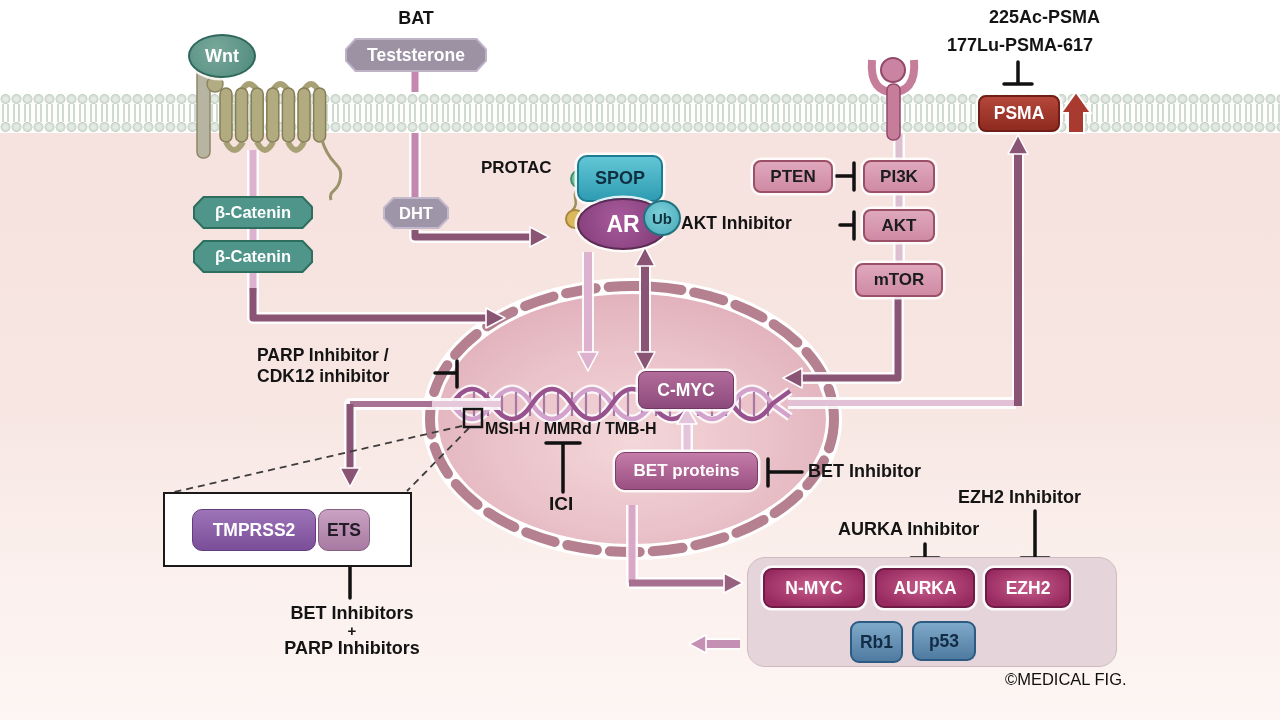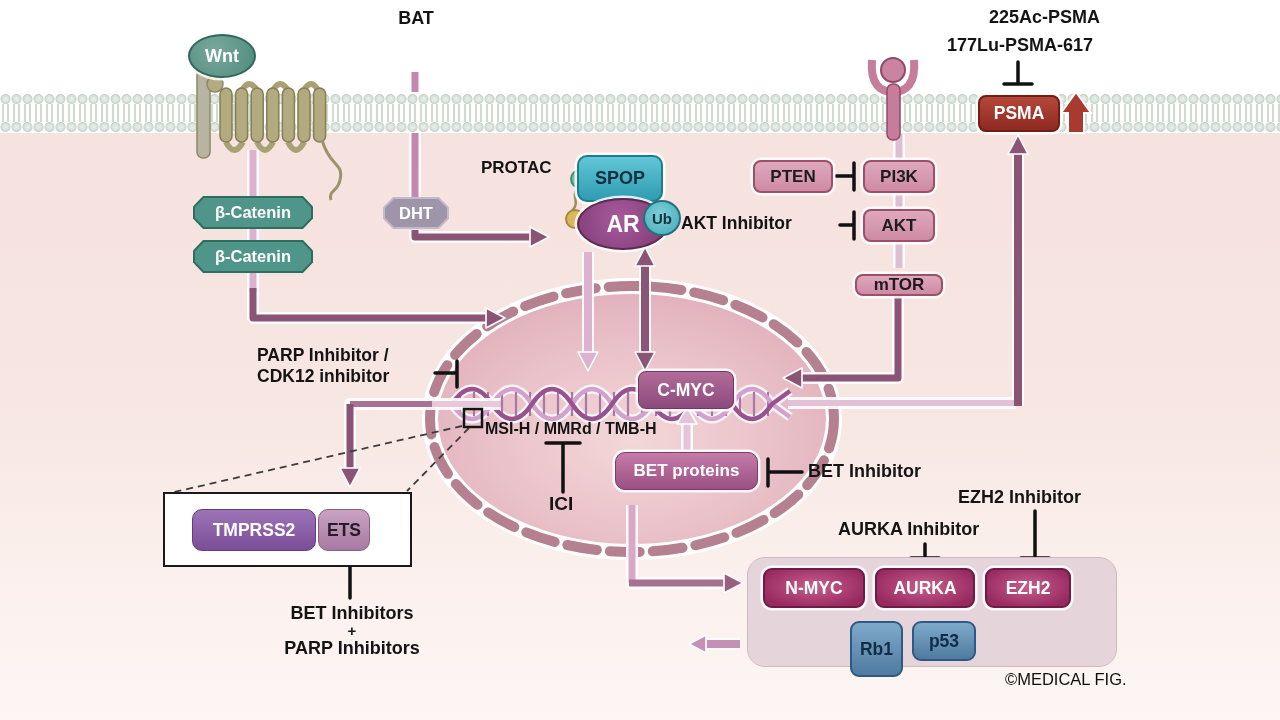--- a/index.html
+++ b/index.html
@@ -161,20 +161,23 @@
 
     <g>
       <path d="M578,188 C570,196 581,202 572,211" fill="none" stroke="#9a8f5e" stroke-width="2.5"></path>
       <circle cx="580" cy="179" r="9" fill="#74c09e" stroke="#3f8f6e" stroke-width="2"></circle>
       <circle cx="575" cy="219" r="9" fill="#d9b85e" stroke="#a8863a" stroke-width="2"></circle>
     </g>
   </svg>
 
   <div class="lbl ctr" style="left:385px;top:8px;width:62px;font-size:18px;">BAT</div>
 
+  <div class="oct glow" style="left:345px;top:38px;width:142px;height:34px;background:#beb3c6;">
+    <div class="oct-in" style="background:#9c92a4;color:#fff;font-size:17.5px;">Teststerone</div>
+  </div>
 
   <div class="box glow" style="left:188px;top:34px;width:68px;height:44px;border-radius:50%;
        background:radial-gradient(circle at 40% 35%,#79a89a,#4e8a7d);border:2.5px solid #2e685c;color:#fff;font-size:18px;">Wnt</div>
 
   <div class="oct glow" style="left:193px;top:196px;width:120px;height:33px;background:#2e6e5e;">
     <div class="oct-in" style="background:#4f958a;color:#fff;font-size:16.5px;">β-Catenin</div>
   </div>
   <div class="oct glow" style="left:193px;top:240px;width:120px;height:33px;background:#2e6e5e;">
     <div class="oct-in" style="background:#4f958a;color:#fff;font-size:16.5px;">β-Catenin</div>
   </div>
@@ -190,21 +193,21 @@
 
   <div class="box glow" style="left:577px;top:198px;width:92px;height:52px;border-radius:50%;
        background:radial-gradient(circle at 45% 40%,#a85a9c,#7c3872);border:2px solid #5c2a54;color:#fff;font-size:23px;">AR</div>
 
   <div class="box" style="left:643px;top:200px;width:38px;height:36px;border-radius:50%;
        background:radial-gradient(circle at 45% 40%,#7fd0da,#45aab8);border:2.5px solid #23707e;color:#0e3440;font-size:15px;">Ub</div>
 
   <div class="box pinkbox glow" style="left:753px;top:160px;width:80px;height:33px;">PTEN</div>
   <div class="box pinkbox glow" style="left:863px;top:160px;width:72px;height:33px;">PI3K</div>
   <div class="box pinkbox glow" style="left:863px;top:209px;width:72px;height:33px;">AKT</div>
-  <div class="box pinkbox glow" style="left:855px;top:274px;width:88px;height:22px;">mTOR</div>
+  <div class="box pinkbox glow" style="left:855px;top:263px;width:88px;height:34px;">mTOR</div>
   <div class="lbl" style="left:681px;top:213px;font-size:17.5px;">AKT Inhibitor</div>
 
   <div class="lbl ctr" style="left:940px;top:7px;width:160px;font-size:18px;text-align:right;">225Ac-PSMA</div>
   <div class="lbl ctr" style="left:925px;top:35px;width:190px;font-size:18px;">177Lu-PSMA-617</div>
   <div class="box glow" style="left:978px;top:95px;width:82px;height:37px;border-radius:8px;
        background:linear-gradient(180deg,#b4473a,#8e2a20);border:2px solid #701e16;color:#fff;font-size:17.5px;">PSMA</div>
 
   <div class="lbl" style="left:257px;top:345px;font-size:17.5px;line-height:21px;">
     <div>PARP Inhibitor /</div>
     <div>CDK12 inhibitor</div>
@@ -239,19 +242,19 @@
   <div class="lbl" style="left:838px;top:519px;font-size:18px;">AURKA Inhibitor</div>
   <div class="lbl" style="left:958px;top:487px;font-size:18px;">EZH2 Inhibitor</div>
 
   <div class="box glow" style="left:763px;top:568px;width:102px;height:40px;border-radius:9px;
        background:radial-gradient(ellipse at 50% 45%,#c75e8c 0%,#982a60 80%);border:2px solid #6e1c46;color:#fff;font-size:17.5px;">N-MYC</div>
   <div class="box glow" style="left:875px;top:568px;width:100px;height:40px;border-radius:9px;
        background:radial-gradient(ellipse at 50% 45%,#c75e8c 0%,#982a60 80%);border:2px solid #6e1c46;color:#fff;font-size:17.5px;">AURKA</div>
   <div class="box glow" style="left:985px;top:568px;width:86px;height:40px;border-radius:9px;
        background:radial-gradient(ellipse at 50% 45%,#c75e8c 0%,#982a60 80%);border:2px solid #6e1c46;color:#fff;font-size:17.5px;">EZH2</div>
 
-  <div class="box" style="left:850px;top:621px;width:53px;height:56px;border-radius:9px;
+  <div class="box" style="left:850px;top:621px;width:53px;height:42px;border-radius:9px;
        background:linear-gradient(180deg,#7fa9c9,#4f7ba1);border:2px solid #2c5a82;color:#122c46;font-size:17.5px;">Rb1</div>
   <div class="box" style="left:912px;top:621px;width:64px;height:40px;border-radius:9px;
        background:linear-gradient(180deg,#7fa9c9,#4f7ba1);border:2px solid #2c5a82;color:#122c46;font-size:17.5px;">p53</div>
 
   <div class="lbl" style="left:1005px;top:670px;font-size:16.5px;font-weight:400;color:#101010;">©MEDICAL FIG.</div>
 </div>
 
 </body></html>

